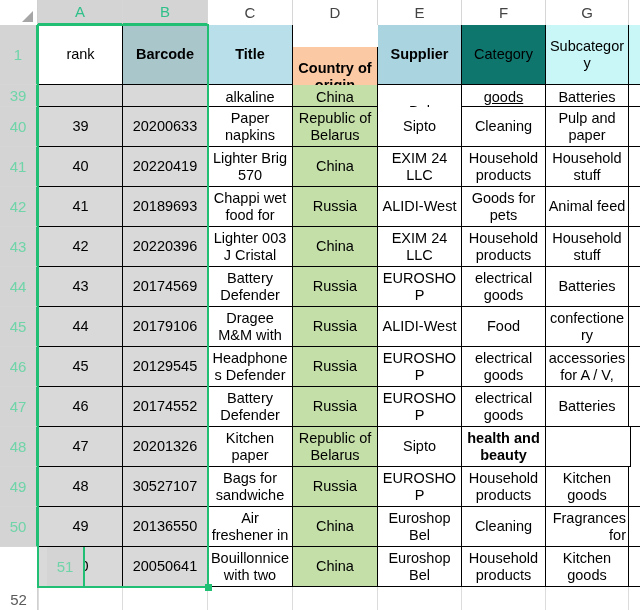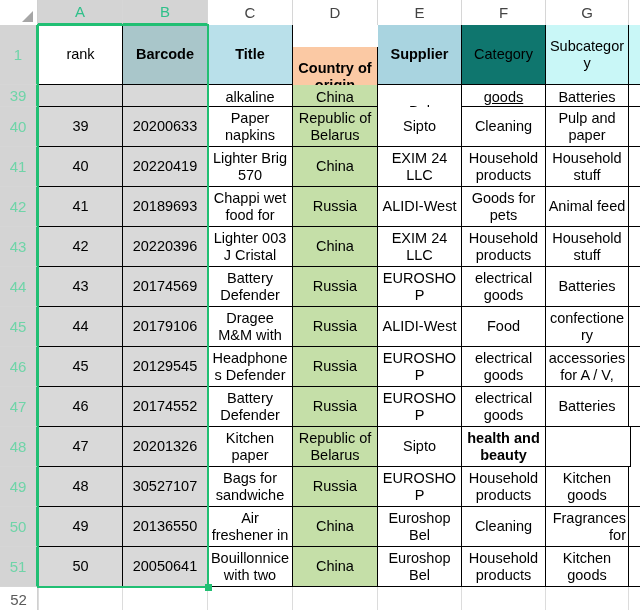--- a/index.html
+++ b/index.html
@@ -155,21 +155,21 @@
       <div class="rowhead sel" style="height: 40px;">41</div>
       <div class="rowhead sel" style="height: 40px;">42</div>
       <div class="rowhead sel" style="height: 40px;">43</div>
       <div class="rowhead sel" style="height: 40px;">44</div>
       <div class="rowhead sel" style="height: 40px;">45</div>
       <div class="rowhead sel" style="height: 40px;">46</div>
       <div class="rowhead sel" style="height: 40px;">47</div>
       <div class="rowhead sel" style="height: 40px;">48</div>
       <div class="rowhead sel" style="height: 40px;">49</div>
       <div class="rowhead sel" style="height: 40px;">50</div>
-      <div class="rowhead sel" style="height: 40px;">51</div>
+      <div class="rowhead sel" style="height: 40px; margin-left: 47px;">51</div>
       <div class="rowhead" style="height: 26px;">52</div>
     </div>
 
   <div id="grid">
       <div class="row" style="height: 60px;">
         <div class="cell hdr first" style="width: 85px; flex: 0 0 85px; height: 60px; background: rgb(255, 255, 255); font-weight: normal;">rank</div>
         <div class="cell hdr" style="width: 85px; flex: 0 0 85px; height: 60px; background: rgb(169, 198, 202);">Barcode</div>
         <div class="cell hdr" style="width: 85px; flex: 0 0 85px; height: 60px; background: rgb(185, 224, 234);">Title</div>
         <div class="cell hdr" style="width: 85px; flex: 0 0 85px; height: 60px; background: rgb(251, 201, 164); margin-top: 22px;">Country of origin</div>
         <div class="cell hdr" style="width: 84px; flex: 0 0 84px; height: 60px; background: rgb(169, 212, 224);">Supplier</div>

